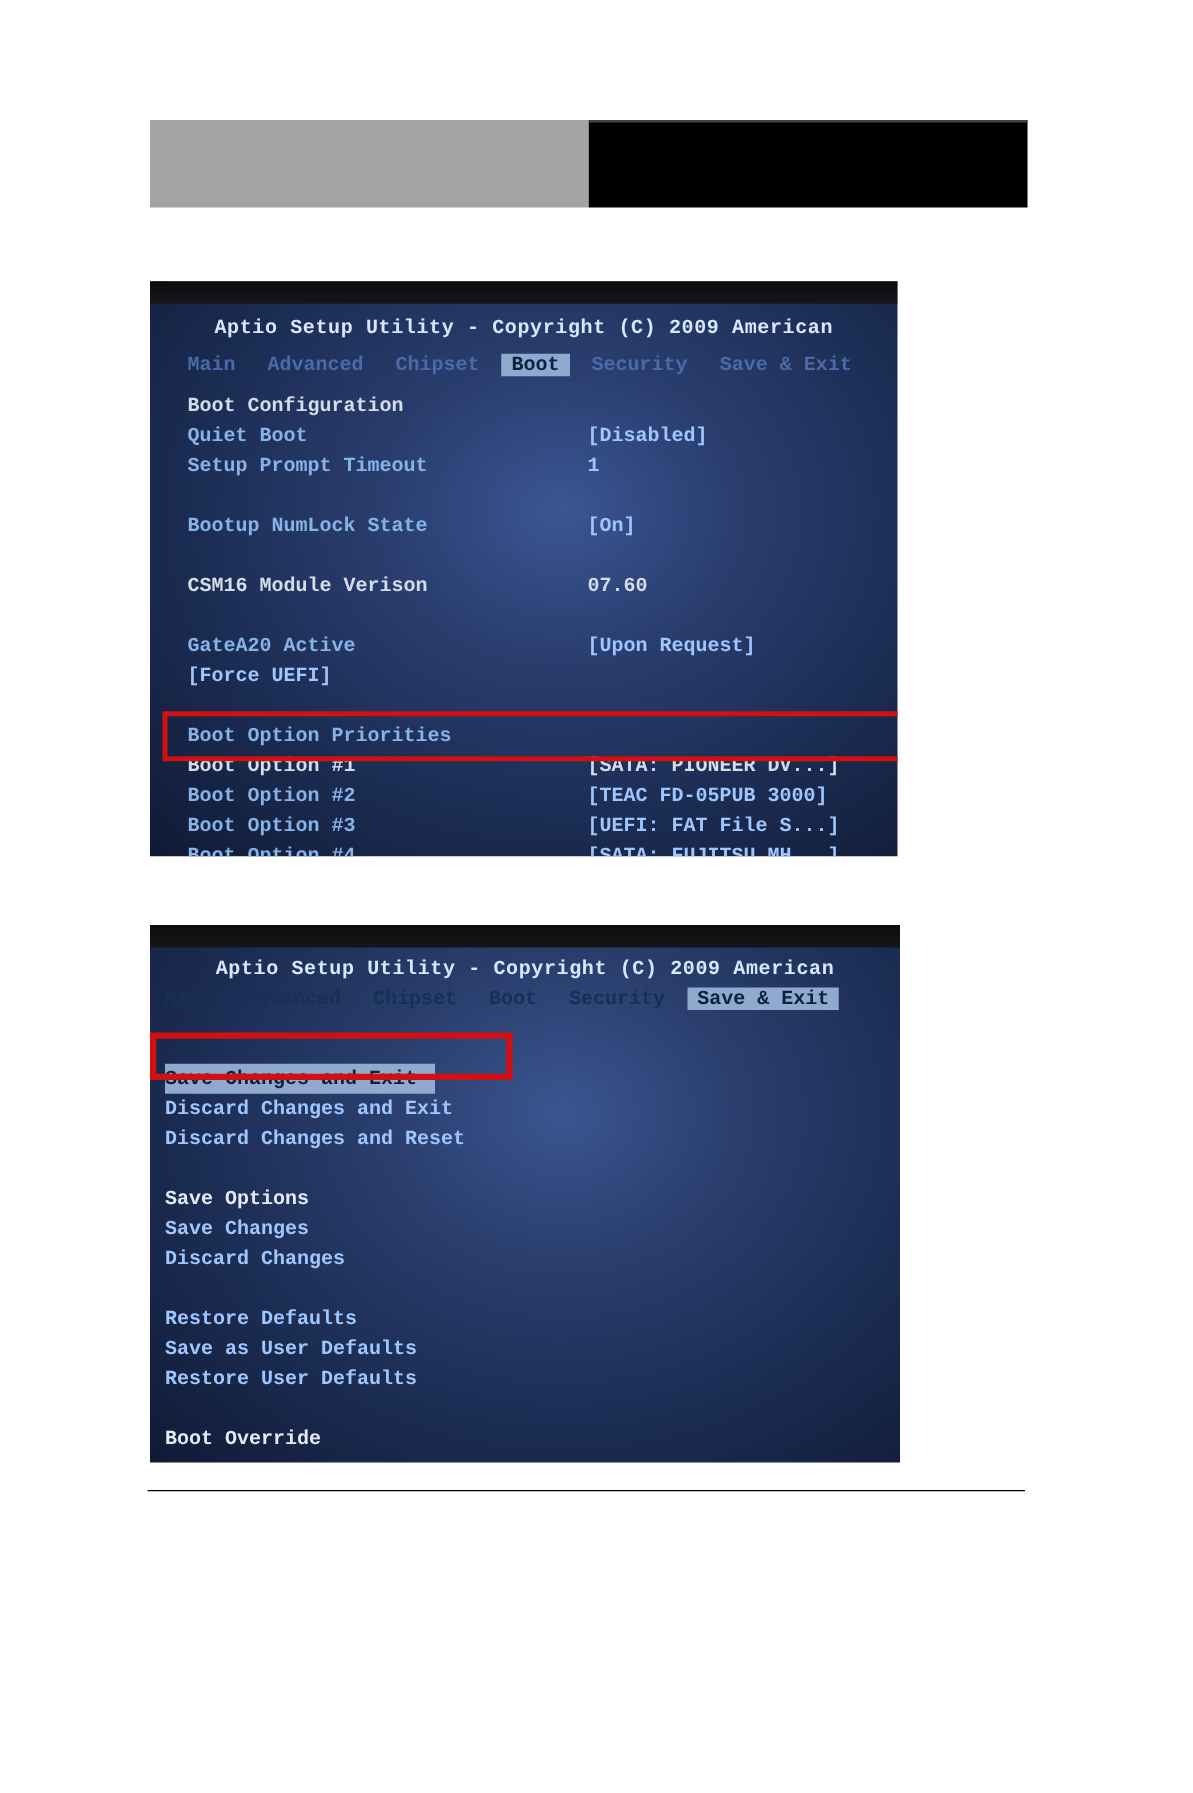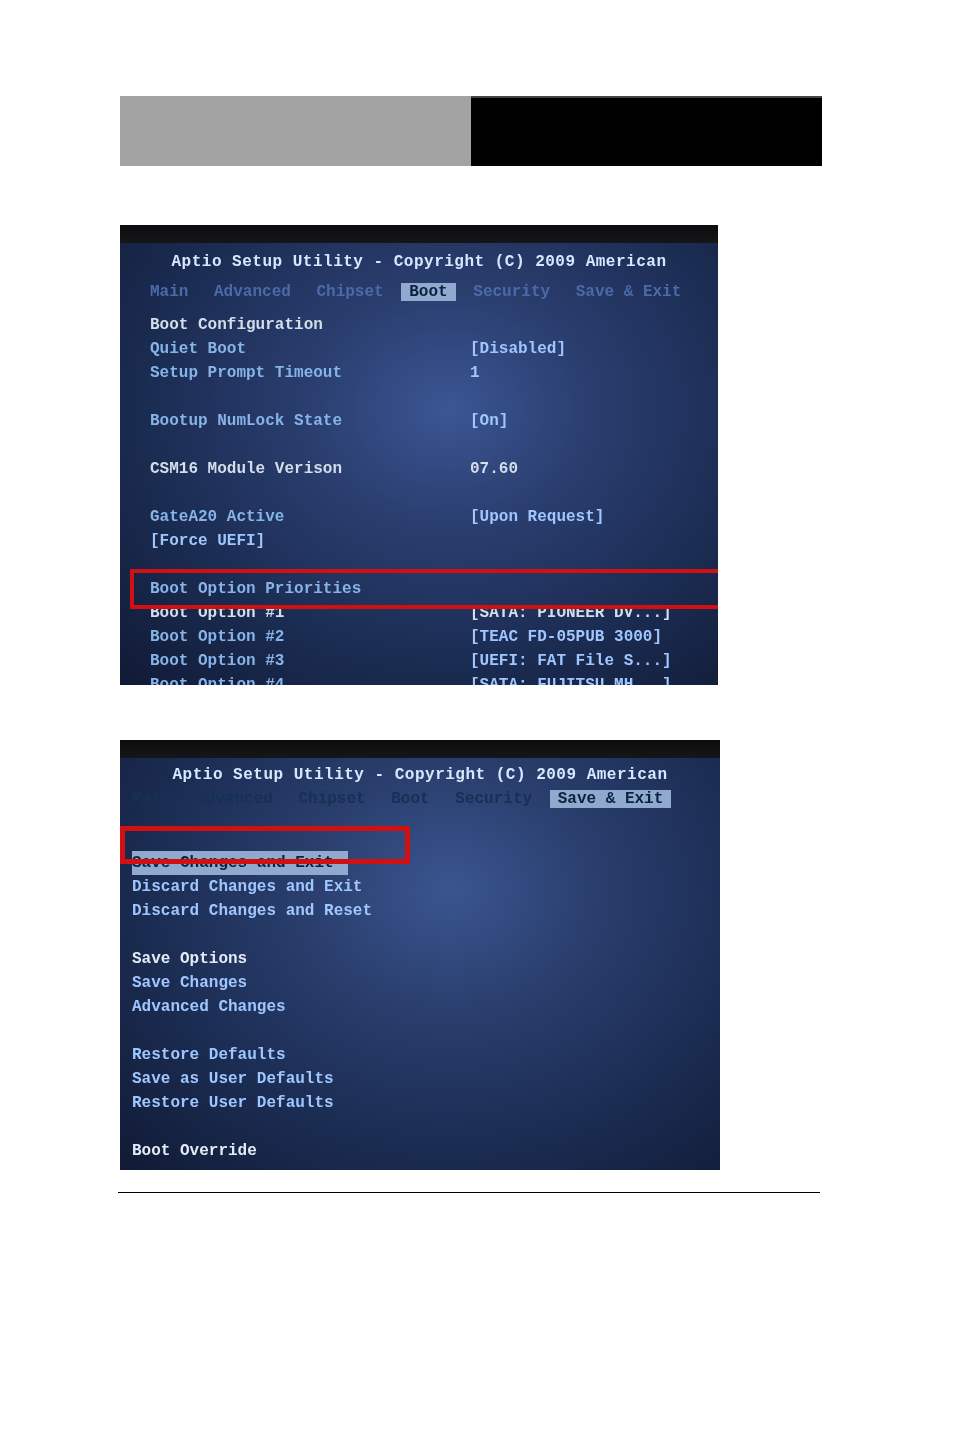--- a/index.html
+++ b/index.html
@@ -256,21 +256,21 @@
   <div class="content">
     <div>
       <span class="item selected">Save Changes and Exit</span><br>
       <span class="item">Discard Changes and Exit</span>
       <span class="item">Discard Changes and Reset</span>
     </div>
     <div style="height:24px"></div>
     <div>
       <span class="item white">Save Options</span>
       <span class="item">Save Changes</span>
-      <span class="item">Advanced Changes</span>
+      <span class="item">Discard Changes</span>
     </div>
     <div style="height:24px"></div>
     <div>
       <span class="item">Restore Defaults</span>
       <span class="item">Save as User Defaults</span>
       <span class="item">Restore User Defaults</span>
     </div>
     <div style="height:24px"></div>
     <div>
       <span class="item white">Boot Override</span>

